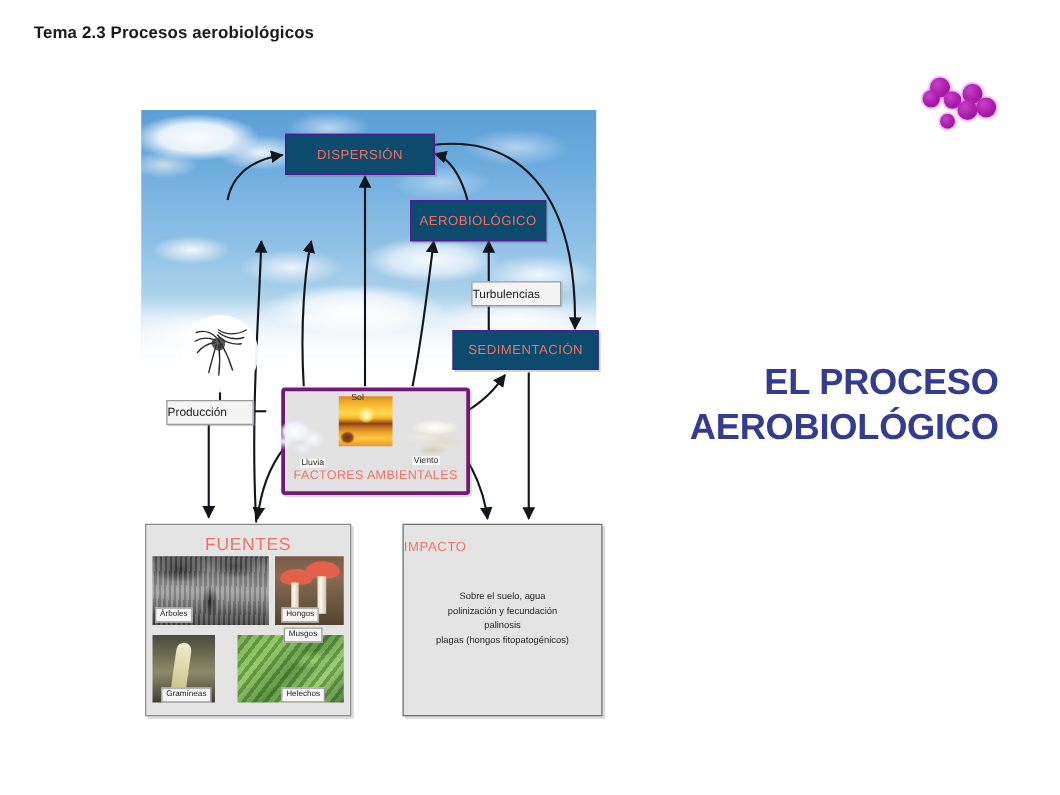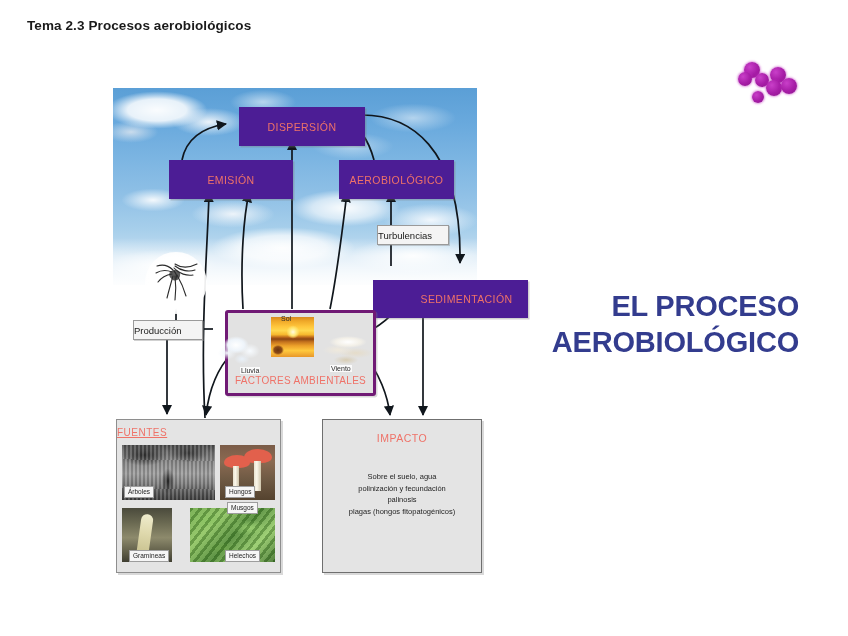--- a/index.html
+++ b/index.html
@@ -75,36 +75,35 @@
     pointer-events: none;
   }
   #sky-photo .band-a { top: 150px; height: 47px;
     background: linear-gradient(to bottom, rgba(255,255,255,0) 0%, rgba(255,255,255,0.55) 38%, rgba(255,255,255,0.92) 100%); }
 
   
 
   
   .pbox {
     position: absolute;
-    background: #4c1d95;
-    border: 4px solid #4c1d95;
+    background: #0c4a6e;
+    border: 1px solid #4c1d95;
     box-shadow: 1.5px 1.5px 0 rgba(120,120,120,0.35);
     display: flex;
     align-items: center;
     justify-content: center;
     color: #ef7268;
     font-size: 10.5px;
     letter-spacing: 0.4px;
     white-space: nowrap;
-    margin-left: 11px;
   }
   #box-dispersion  { left: 228px; top: 107px; width: 118px; height: 31px; }
   #box-emision     { left: 158px; top: 160px; width: 116px; height: 31px; }
   #box-resuspension{ left: 328px; top: 160px; width: 107px; height: 31px; }
-  #box-sedimentacion{left: 362px; top: 280px; width: 115px; height: 30px; padding-left: 32px; }
+  #box-sedimentacion{left: 362px; top: 264px; width: 115px; height: 30px; }
 
   .lbox {
     position: absolute;
     background: #f4f4f4;
     border: 1px solid #9a9a9a;
     box-shadow: 1px 1px 0 rgba(140,140,140,0.4);
     display: flex;
     align-items: center;
     color: #20201f;
     font-size: 9.5px;
@@ -192,24 +191,24 @@
     top: 419px;
     width: 163px;
     height: 152px;
     background: #e4e4e4;
     border: 1px solid #8e8e8e;
     box-shadow: 2px 2px 0 rgba(130,130,130,0.3);
   }
   #fuentes-title {
     position: absolute;
     left: 0; right: 0; top: 7px;
+    text-align: center;
     color: #ef7268;
-    font-size: 10px;
+    font-size: 14px;
     letter-spacing: 0.5px;
-    text-decoration: underline;
   }
   .src-thumb { position: absolute; overflow: hidden; }
   .src-cap {
     position: absolute;
     font-size: 6.5px;
     color: #1c1c1c;
     background: #f6f6f6;
     border: 1px solid #9d9d9d;
     padding: 0px 3px 1px 3px;
     line-height: 9px;
@@ -286,21 +285,20 @@
     top: 419px;
     width: 158px;
     height: 152px;
     background: #e4e4e4;
     border: 1px solid #6f6f6f;
     box-shadow: 2px 2px 0 rgba(130,130,130,0.3);
   }
   #impacto-title {
     position: absolute;
     left: 0; right: 0; top: 12px;
-    text-align: center;
     color: #ef7268;
     font-size: 10.5px;
     letter-spacing: 0.5px;
   }
   #impacto-body {
     position: absolute;
     left: 4px; right: 4px; top: 51px;
     text-align: center;
     font-size: 7.5px;
     line-height: 11.5px;
@@ -418,23 +416,20 @@
         <path d="M32,23 C36,30 39,37 41,44"></path>
         <path d="M29,19 C31,21 32,24 31,27"></path>
       </g>
       <path d="M25,20 C29,17 33,17 35,21 C36,26 32,30 28,28 C25,26 23,23 25,20 z" fill="#2b2b2b" opacity="0.78"></path>
     </svg>
   </div>
 
   <div class="pbox" id="box-dispersion">
     <span>DISPERSIÓN</span>
   </div>
-  <div class="pbox" id="box-emision">
-    <span>EMISIÓN</span>
-  </div>
   <div class="pbox" id="box-resuspension">
     <span>AEROBIOLÓGICO</span>
   </div>
   <div class="pbox" id="box-sedimentacion">
     <span>SEDIMENTACIÓN</span>
   </div>
 
   <div class="lbox" id="box-turbulencias">
     <span>Turbulencias</span>
   </div>

